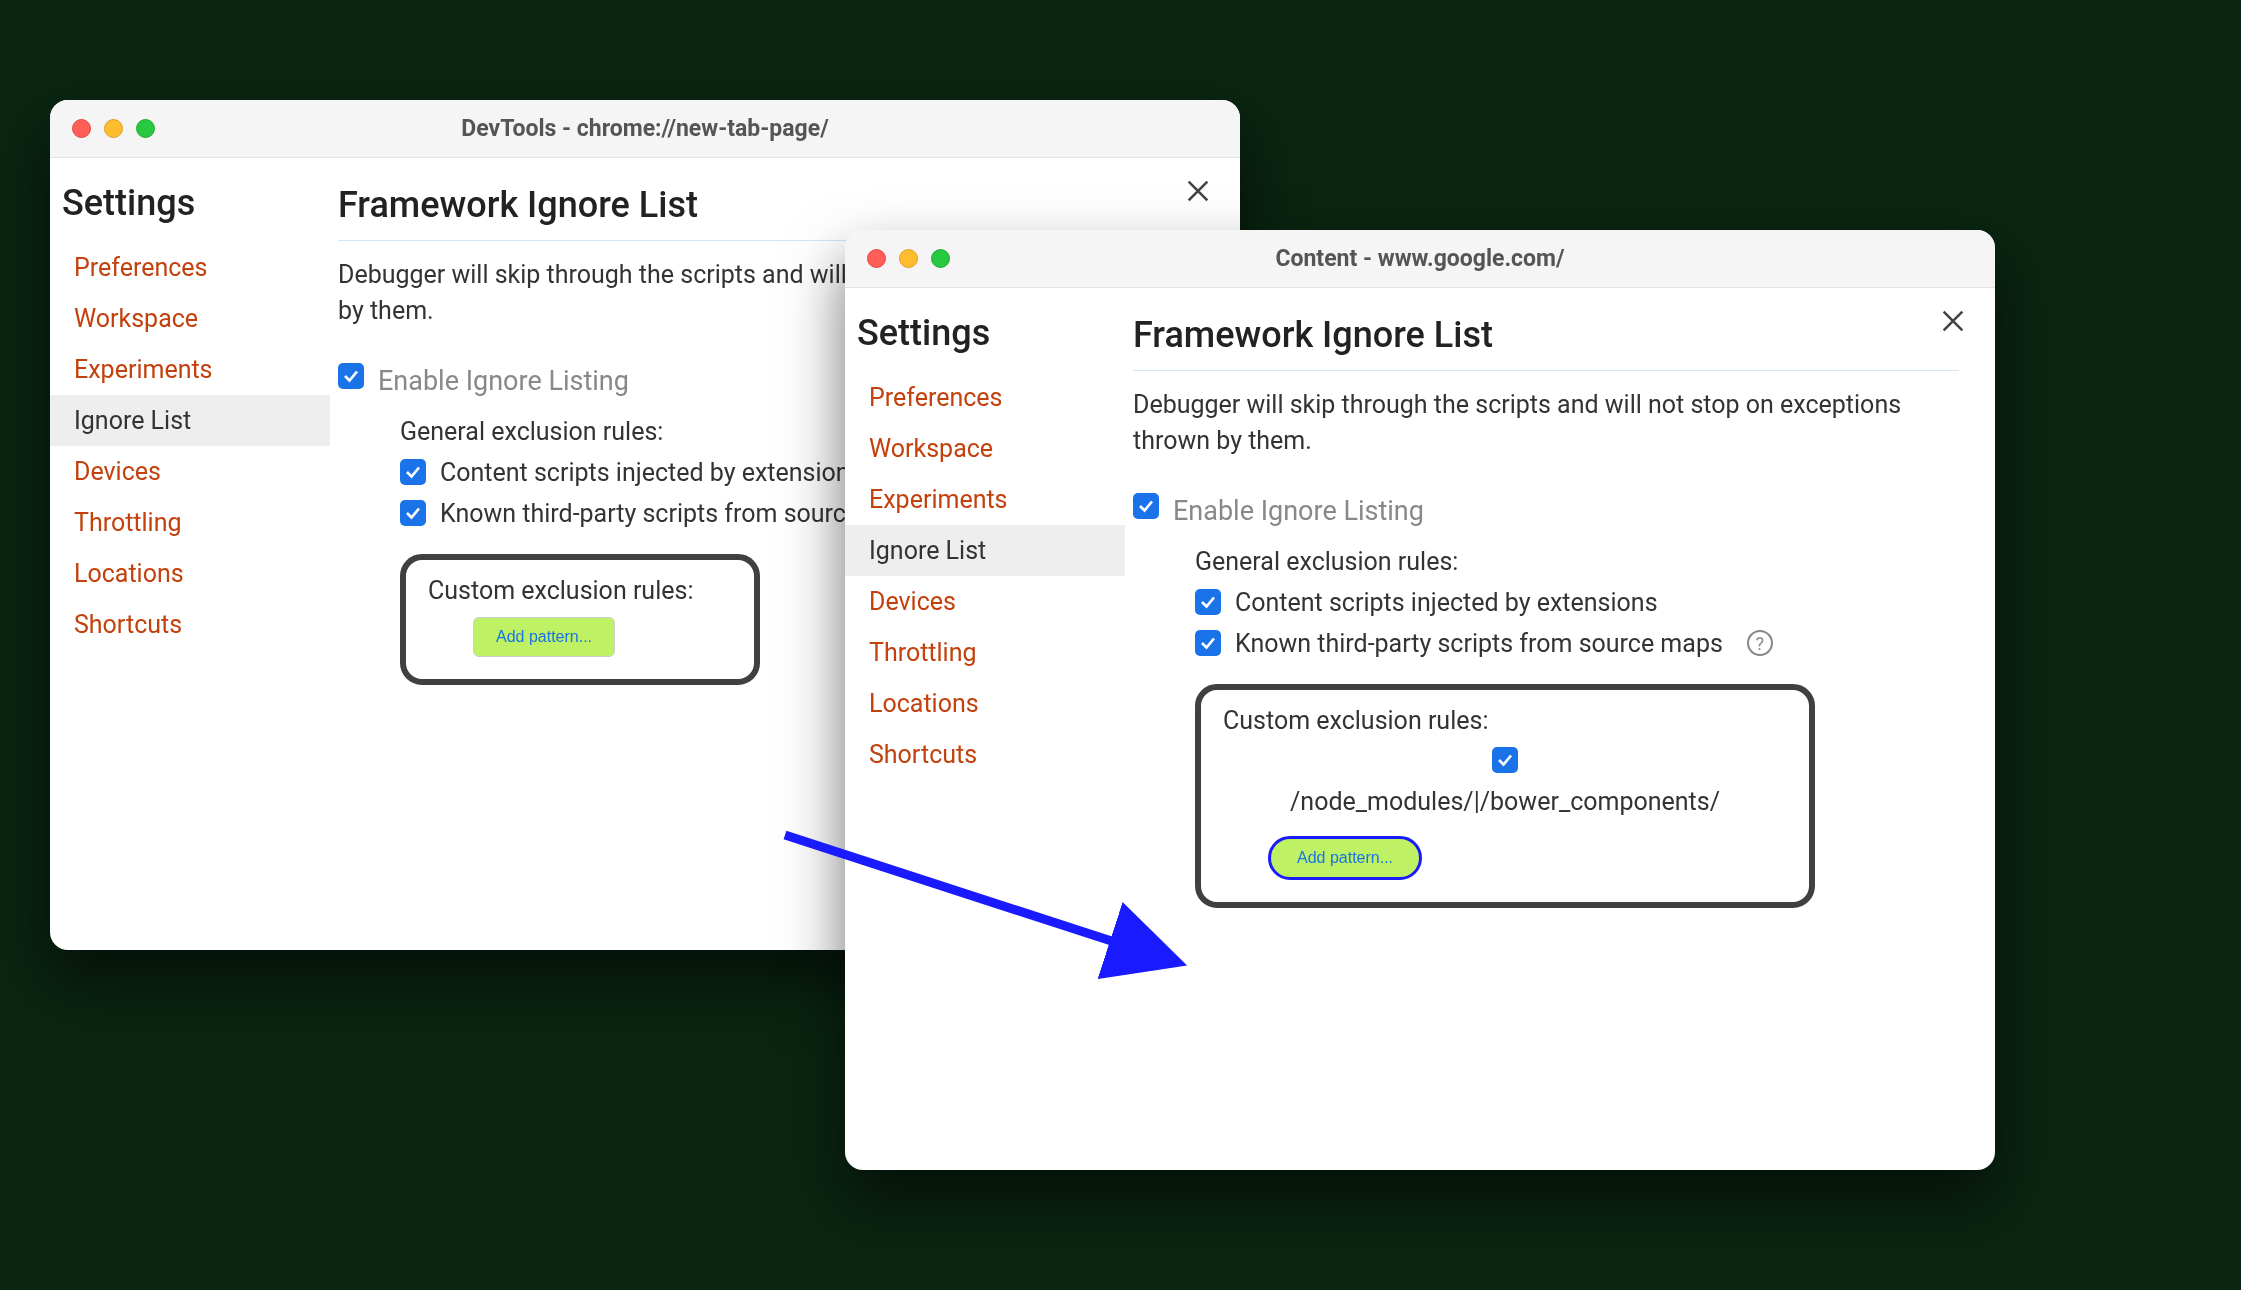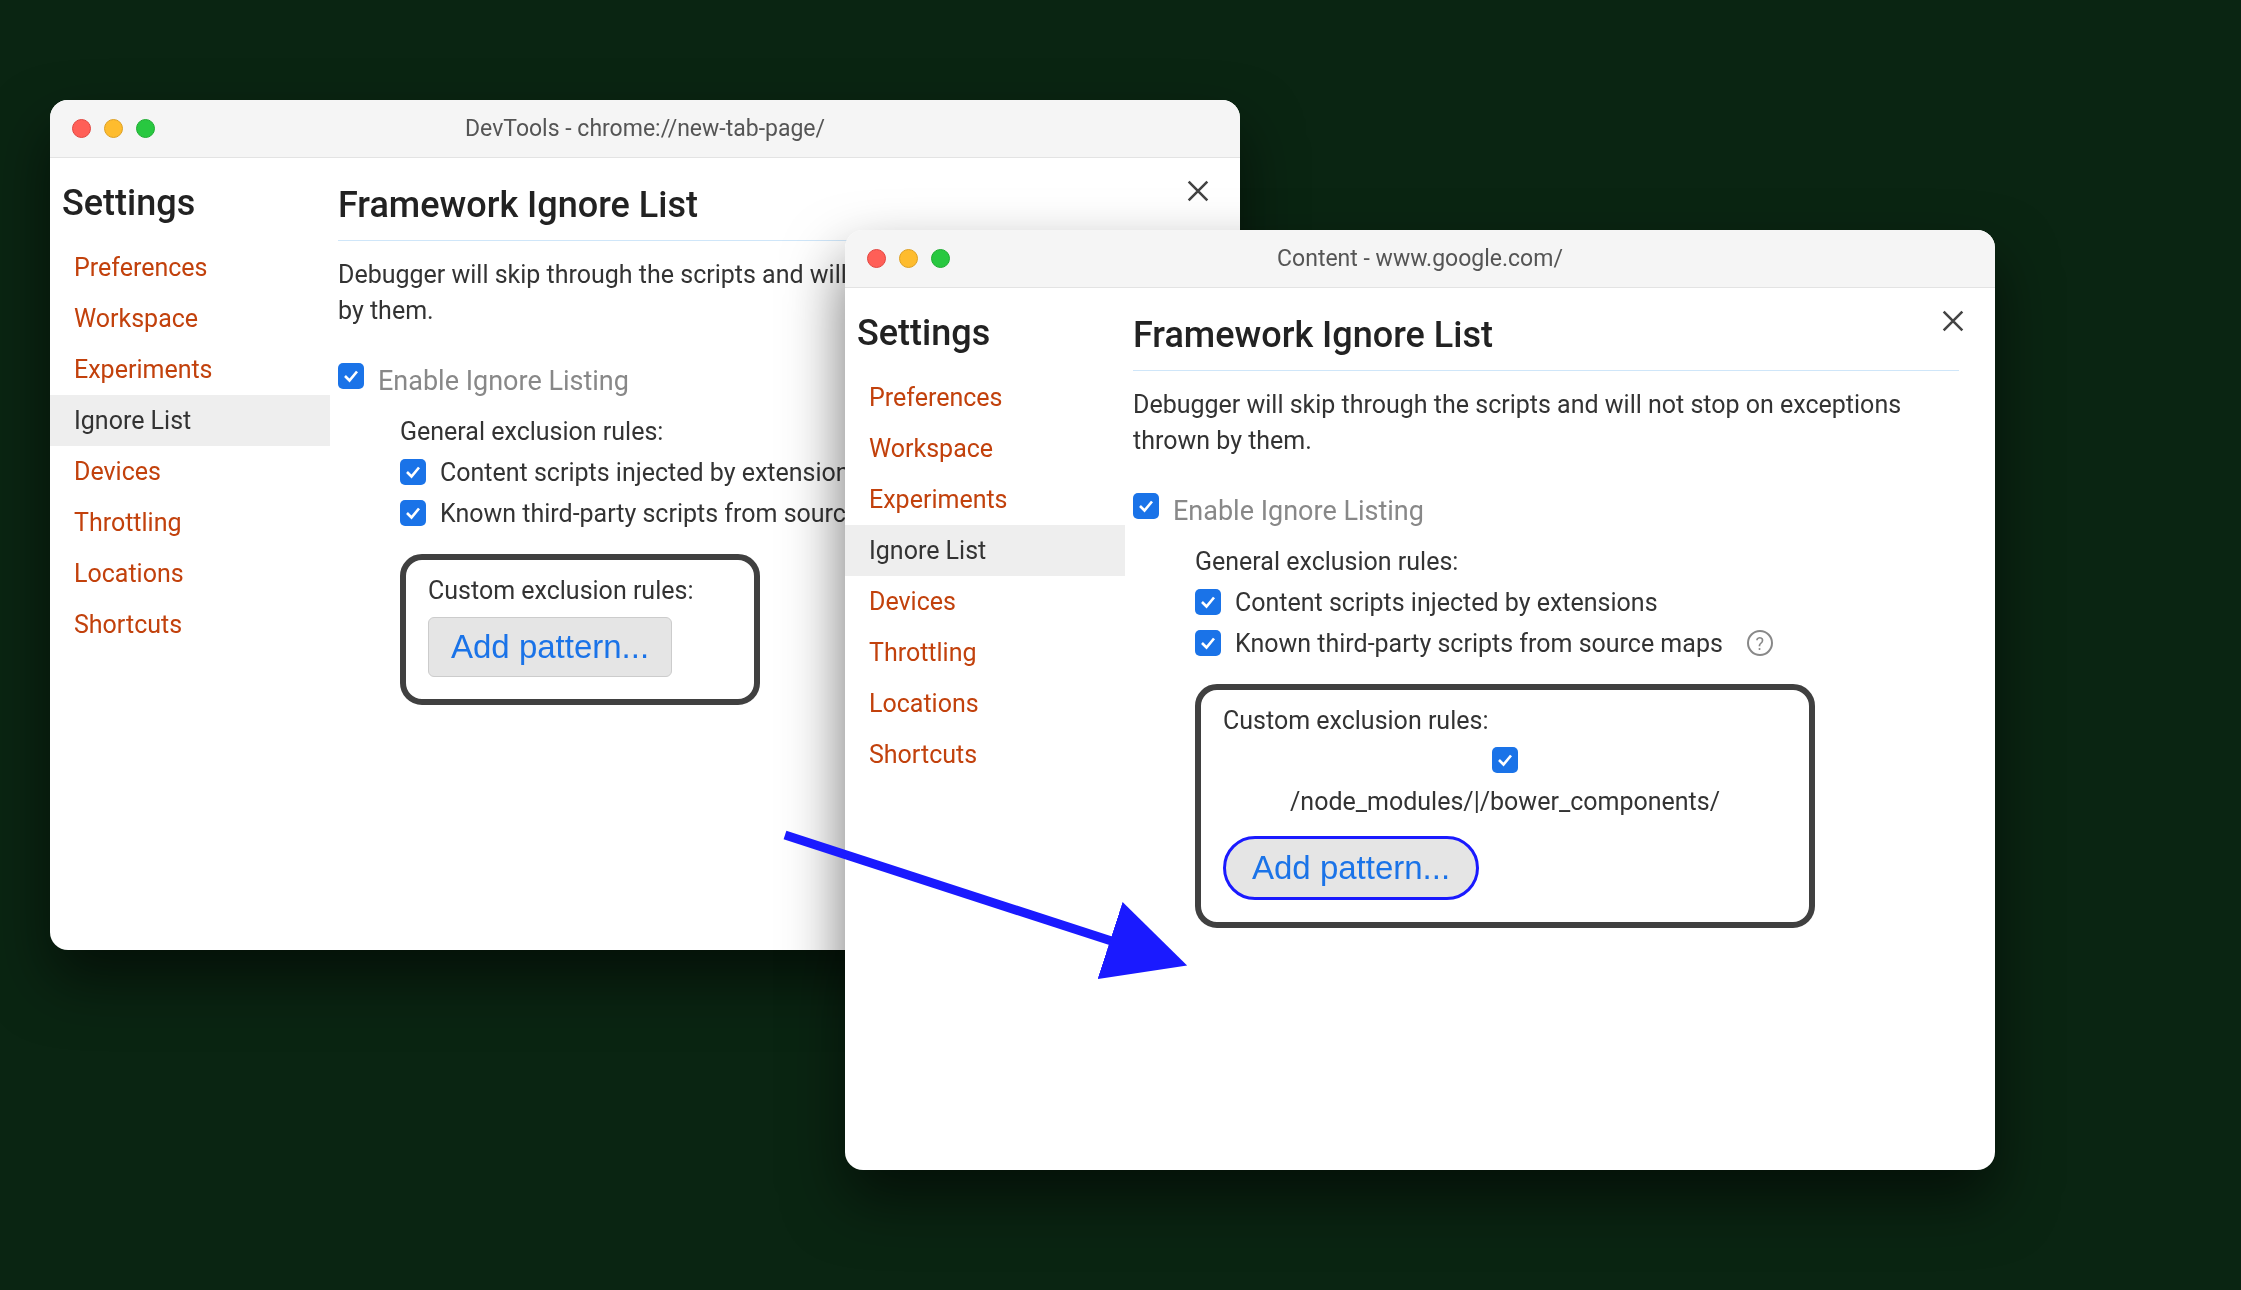--- a/index.html
+++ b/index.html
@@ -37,21 +37,21 @@
     width: 19px; height: 19px; border-radius: 50%;
   }
   .dot.red { background: #ff5f57; border: 1px solid #e24640; }
   .dot.yellow { background: #febc2e; border: 1px solid #dea023; }
   .dot.green { background: #28c840; border: 1px solid #1fad32; }
   .title {
     position: absolute;
     left: 0; right: 0;
     text-align: center;
     font-size: 23px;
-    font-weight: 400;
+    font-weight: 700;
     color: #555;
     pointer-events: none;
   }
   .body {
     display: flex;
     position: relative;
     height: calc(100% - 58px);
   }
   .close-x {
     position: absolute;
@@ -144,24 +144,25 @@
     font-size: 18px;
     color: #888;
     margin-left: 10px;
     flex-shrink: 0;
   }
   .btn {
     display: inline-block;
     border: 1px solid #ccc;
     border-radius: 6px;
     padding: 10px 22px;
-    font-size: 33px;
+    font-size: 16px;
     color: #1a73e8;
-    background: #e5e5e5;
+    background: #bef264;
     cursor: pointer;
+    margin-left: 45px;
   }
   .callout {
     border: 6px solid #404040;
     border-radius: 22px;
     padding: 16px 22px 22px 22px;
   }
   .callout .section-title { margin-top: 0; }
   .callout-box2 .btn {
     border: 3px solid #1a1aff;
     border-radius: 999px;

